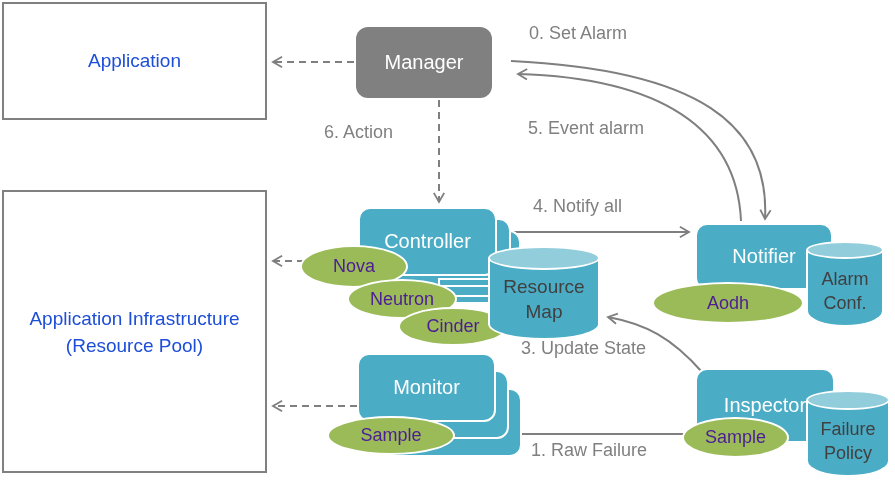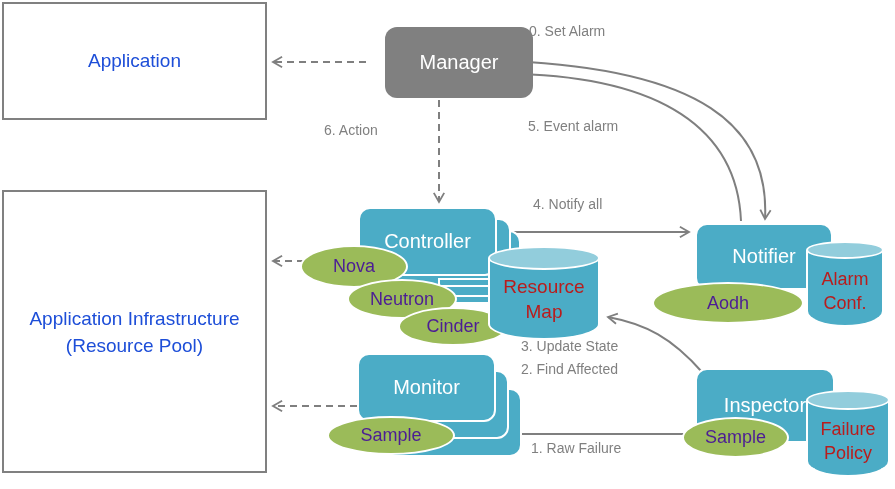--- a/index.html
+++ b/index.html
@@ -17,23 +17,23 @@
              display: flex; align-items: center; justify-content: center; font-size: 20px; z-index: 4; }
   .ellipse { position: absolute; border-radius: 50%; background: #9BBB59; border: 2px solid #fff;
              color: #4c1d95; display: flex; align-items: center; justify-content: center; font-size: 18px; }
   .bar { position: absolute; background: #4BACC6; border: 2px solid #fff; z-index: 3; }
   .cyl { position: absolute; }
   .cyl .cyl-body { position: absolute; left: 0; right: 0; bottom: 0; background: #4BACC6;
                    border: 2px solid #fff; border-top: none;
                    border-radius: 0 0 50% 50% / 0 0 16px 16px; }
   .cyl .cyl-top { position: absolute; left: 0; right: 0; top: 0; border-radius: 50%;
                   background: #92CDDC; border: 2px solid #fff; }
-  .cyl .cyl-txt { position: absolute; left: 0; right: 0; color: #b91c1c; text-align: center;
+  .cyl .cyl-txt { position: absolute; left: 0; right: 0; color: #404040; text-align: center;
                   font-size: 18px; line-height: 24px; }
-  .lbl { position: absolute; color: #808080; font-size: 14px; white-space: nowrap; z-index: 7; }
+  .lbl { position: absolute; color: #808080; font-size: 18px; white-space: nowrap; z-index: 7; }
   svg.wires { position: absolute; left: 0; top: 0; z-index: 1; }
   .vi-text div { line-height: 27px; }
 </style>
 </head>
 <body>
 
 <div class="canvas">
 
   <div class="box-gray" style="left:2px; top:2px; width:265px; height:118px;">
     <span>Application</span>
@@ -56,21 +56,21 @@
     <path d="M439,100 L439,202" stroke="#7F7F7F" stroke-width="2" fill="none" stroke-dasharray="7 5" marker-end="url(#arr)"></path>
     <path d="M340,261 L273,261" stroke="#7F7F7F" stroke-width="2" fill="none" stroke-dasharray="7 5" marker-end="url(#arr)"></path>
     <path d="M357,406 L273,406" stroke="#7F7F7F" stroke-width="2" fill="none" stroke-dasharray="7 5" marker-end="url(#arr)"></path>
     <path d="M510,232 L689,232" stroke="#7F7F7F" stroke-width="2" fill="none" marker-end="url(#arr)"></path>
     <path d="M521,434 L684,434" stroke="#7F7F7F" stroke-width="2" fill="none"></path>
     <path d="M702,372 C672,338 646,324 608,317" stroke="#7F7F7F" stroke-width="2" fill="none" marker-end="url(#arr)"></path>
     <path d="M511,61 C700,70 770,125 765,219" stroke="#7F7F7F" stroke-width="2" fill="none" marker-end="url(#arr)"></path>
     <path d="M741,221 C737,128 660,78 518,74" stroke="#7F7F7F" stroke-width="2" fill="none" marker-end="url(#arr)"></path>
   </svg>
 
-  <div class="manager" style="left:385px; top:27px; width:148px; height:71px;">
+  <div class="manager" style="left:356px; top:27px; width:136px; height:71px;">
     <span>Manager</span>
   </div>
 
   <div class="layer" style="left:382px; top:230px; width:139px; height:69px; z-index:2;"></div>
   <div class="layer" style="left:372px; top:218px; width:139px; height:69px; z-index:3;"></div>
   <div class="bar" style="left:438px; top:278px; width:54px; height:9px;"></div>
   <div class="bar" style="left:448px; top:295px; width:44px; height:9px;"></div>
   <div class="rbox" style="left:358px; top:207px; width:139px; height:69px; z-index:4;">
     <span>Controller</span>
   </div>
@@ -133,16 +133,15 @@
   </div>
   <div class="ellipse" style="left:682px; top:417px; width:107px; height:41px; z-index:6;">
     <span>Sample</span>
   </div>
 
   <div class="lbl" style="left:529px; top:23px;">0. Set Alarm</div>
   <div class="lbl" style="left:324px; top:122px;">6. Action</div>
   <div class="lbl" style="left:528px; top:118px;text-align:center;">5. Event alarm</div>
   <div class="lbl" style="left:533px; top:196px;">4. Notify all</div>
   <div class="lbl" style="left:521px; top:338px;">3. Update State</div>
-  <div class="lbl" style="left:521px; top:361px;">2. Find Affected</div>
   <div class="lbl" style="left:531px; top:440px;">1. Raw Failure</div>
 
 </div>
 
 </body></html>

